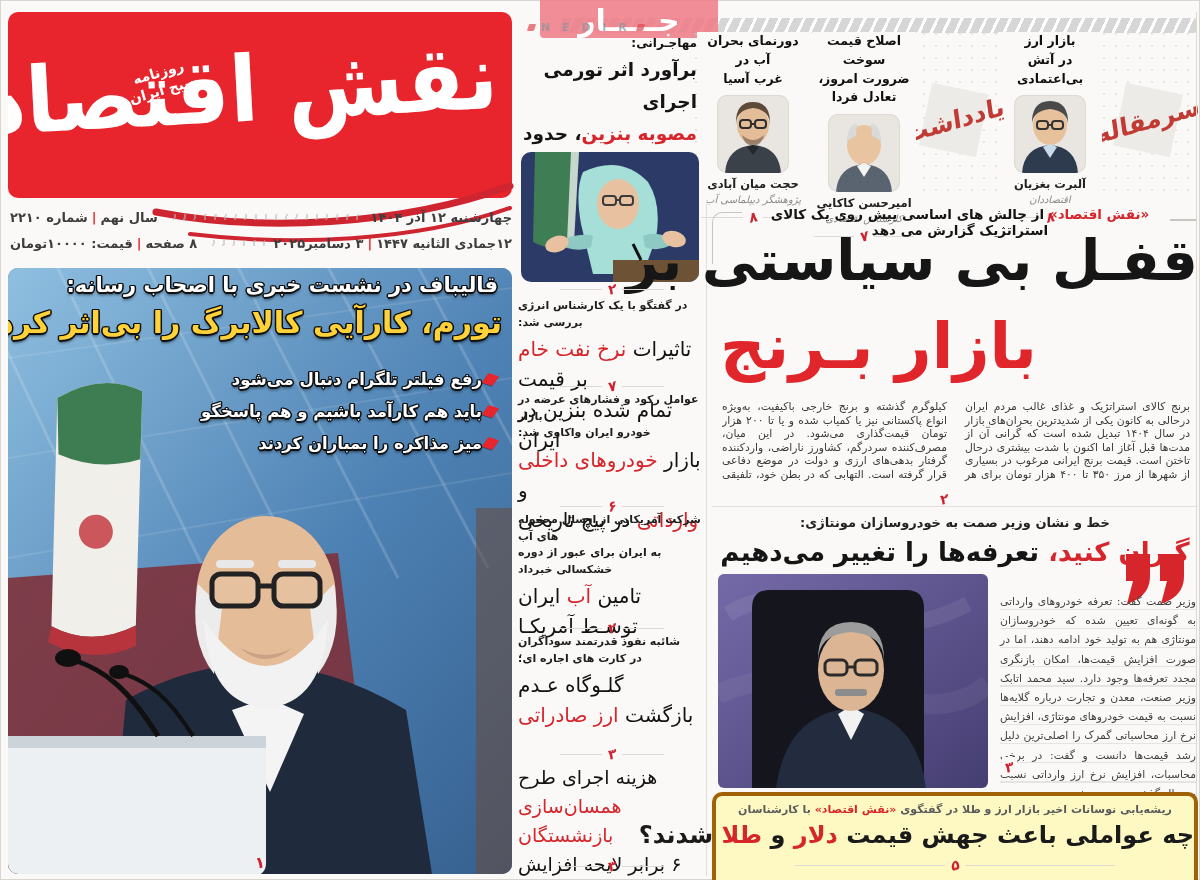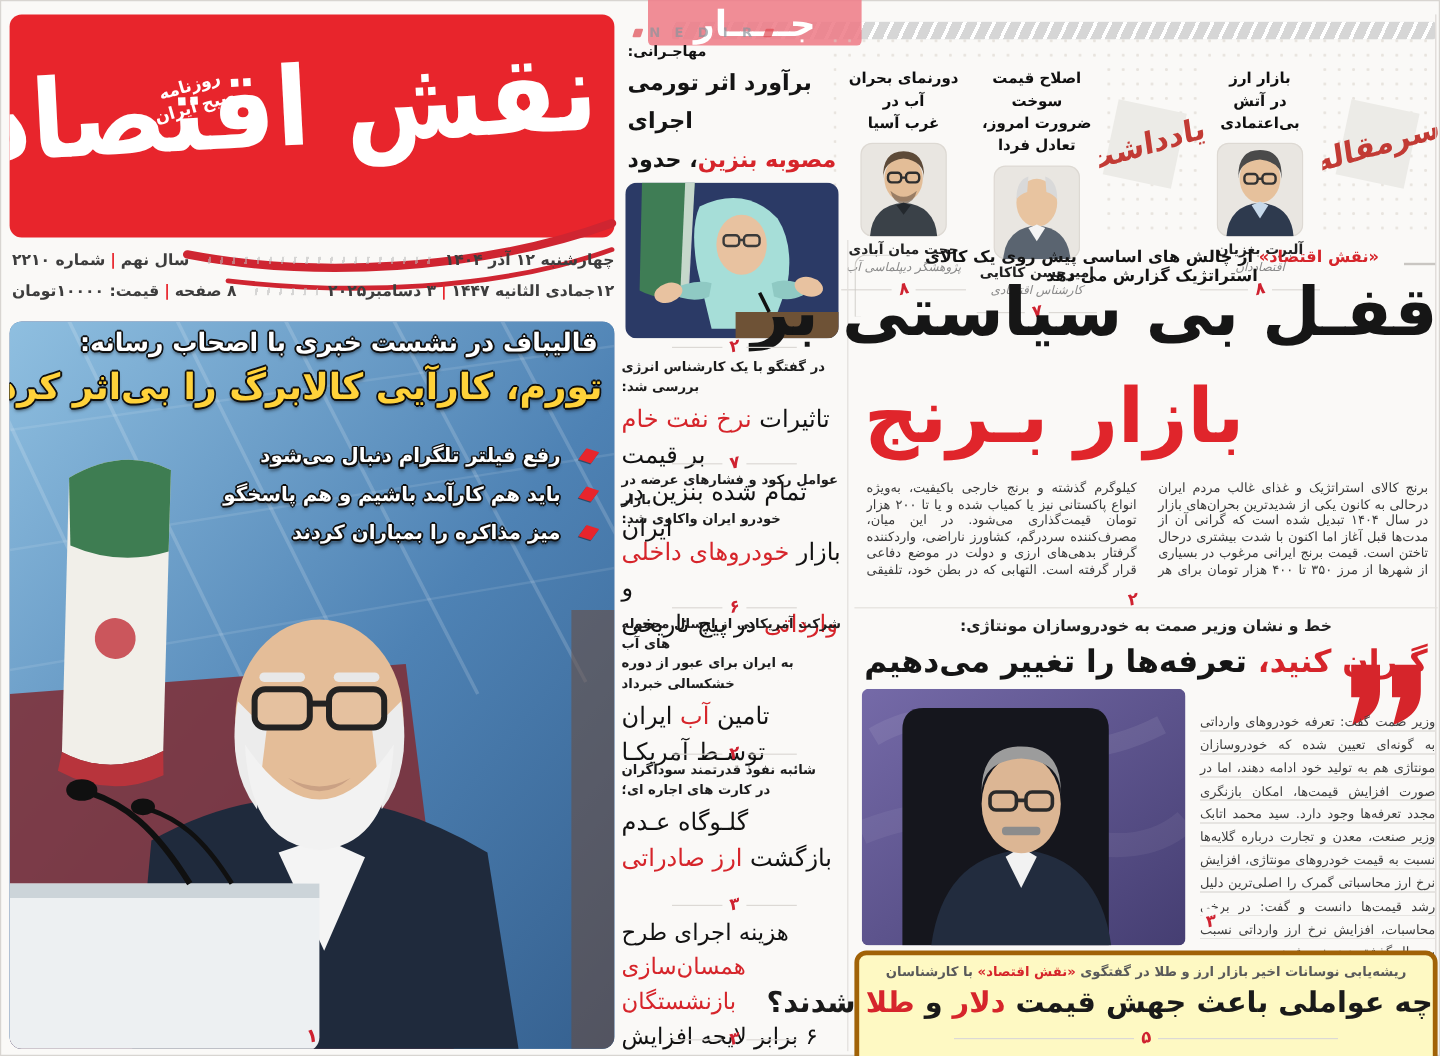--- a/index.html
+++ b/index.html
@@ -42,33 +42,33 @@
   .wm-latin { left:528px; top:21px; font-size:11px; font-weight:bold; letter-spacing:4px; color:#8d949c; opacity:.7; display:flex; align-items:center; gap:6px; direction:ltr; }
   .wm-dot { width:7px; height:7px; background:#e04a52; border-radius:1px; transform:skewX(-18deg); display:inline-block; }
 
   .dots-bg { left:690px; top:28px; width:505px; height:172px;
     background-image:radial-gradient(#d9d2c9 1px, transparent 1.4px); background-size:12px 12px; opacity:.55; }
 
   .sec-label { top:45px; height:150px; display:flex; align-items:center; justify-content:center; }
   .sec-label .paper { position:absolute; width:58px; height:64px; background:#ecebe7; transform:rotate(12deg); }
   .sec-label .cal { position:relative; color:#c23a34; font-size:25px; font-weight:bold; transform:rotate(-16deg) skewX(-8deg); }
 
-  .tcol { top:56px; text-align:center; background:#faf9f7; padding:0 2px; }
+  .tcol { top:32px; text-align:center; background:#faf9f7; padding:0 2px; }
   .tcol-title { font-size:12.5px; font-weight:bold; color:#101010; line-height:1.5; }
   .tcol-photo { width:72px; height:78px; margin:7px auto 4px; border-radius:10px; background:#e9e6e1;
     overflow:hidden; box-shadow:inset 0 0 0 1px #ddd9d3; }
   .tcol-name { font-size:11.5px; font-weight:bold; color:#222; }
   .tcol-role { font-size:10px; color:#8a8a8a; margin-top:3px;font-style:italic; }
 
   .marker-row { display:flex; align-items:center; justify-content:center; gap:6px; }
   .marker-row .rule { width:42px; height:1px; background:#dcd9d5; }
   .pm { color:#cf2230; font-weight:bold; font-size:14px; display:inline-block; transform:rotate(-14deg) skewX(-8deg); }
 
   
-  .moh { left:523px; top:36px; width:174px; text-align:left; }
+  .moh { left:523px; top:36px; width:174px; text-align:right; }
   .moh-kicker { font-size:12px; font-weight:bold; color:#111; margin-bottom:4px; }
   .moh-h { font-size:18.5px; font-weight:bold; color:#141414; line-height:1.72; }
   .moh-photo { left:521px; top:152px; width:178px; height:130px; border-radius:10px; overflow:hidden; }
 
   
   .vline { left:706px; top:200px; width:1px; height:676px; background:#e2dfdb; }
   .edgeline { left:1196px; top:12px; width:1px; height:862px; background:#dcd8d4; }
   .corner-tl { left:712px; top:212px; width:30px; height:52px; border-left:1.5px solid #c9c6c2; border-top:1.5px solid #c9c6c2; border-top-left-radius:10px; }
   .kicker-dash { top:219px; width:26px; height:1.5px; background:#c9c6c2; }
   .lead-kicker { left:745px; top:206px; width:430px; text-align:center; font-size:13.5px; font-weight:bold; color:#141414; }
@@ -96,21 +96,21 @@
   .gd-marker { position:absolute; left:0; top:61px; width:100%; }
 
   
   .gh { left:8px; top:268px; width:504px; height:606px; border-radius:10px; overflow:hidden; background:#3c6da3; }
   .outline-w, .outline-y { text-shadow:-1.5px 0 #101010, 1.5px 0 #101010, 0 -1.5px #101010, 0 1.5px #101010,
       -1px -1px #101010, 1px 1px #101010, -1px 1px #101010, 1px -1px #101010, 0 3px 3px rgba(0,0,0,.55); }
   .outline-w { color:#fff; } .outline-y { color:#ffd23a; }
   .gh-kicker { position:absolute; right:14px; top:5px; font-size:21px; font-weight:bold; white-space:nowrap;text-align:right; }
   .gh-h { position:absolute; right:10px; top:37px; font-size:30px; font-weight:bold; white-space:nowrap; letter-spacing:-1px; }
   .gh-bullets { position:absolute; right:16px; top:102px; }
-  .gh-bullet { display:flex; align-items:center; justify-content:flex-start; gap:18px; margin-bottom:13px; font-size:16.5px; font-weight:bold; }
+  .gh-bullet { display:flex; align-items:center; justify-content:flex-start; gap:3px; margin-bottom:13px; font-size:16.5px; font-weight:bold; }
   .diamond { width:11px; height:11px; background:#e8252c; transform:rotate(18deg) skewX(-18deg); flex:0 0 auto; box-shadow:0 1px 0 rgba(0,0,0,.4); }
   .gh-marker { position:absolute; left:0; bottom:2px; width:100%; text-align:center; }
   .gh-marker .pm { font-size:16px; }
 
   
   .mid-row { left:518px; width:188px; }
   .mid-block { left:518px; width:188px; text-align:left; }
   .mid-kicker { font-size:11px; font-weight:bold; color:#1d1d1d; line-height:1.5; }
   .mid-h { font-size:20px; font-weight:normal; color:#121212; line-height:1.52; margin-top:3px; letter-spacing:-0.5px; }
 </style>

